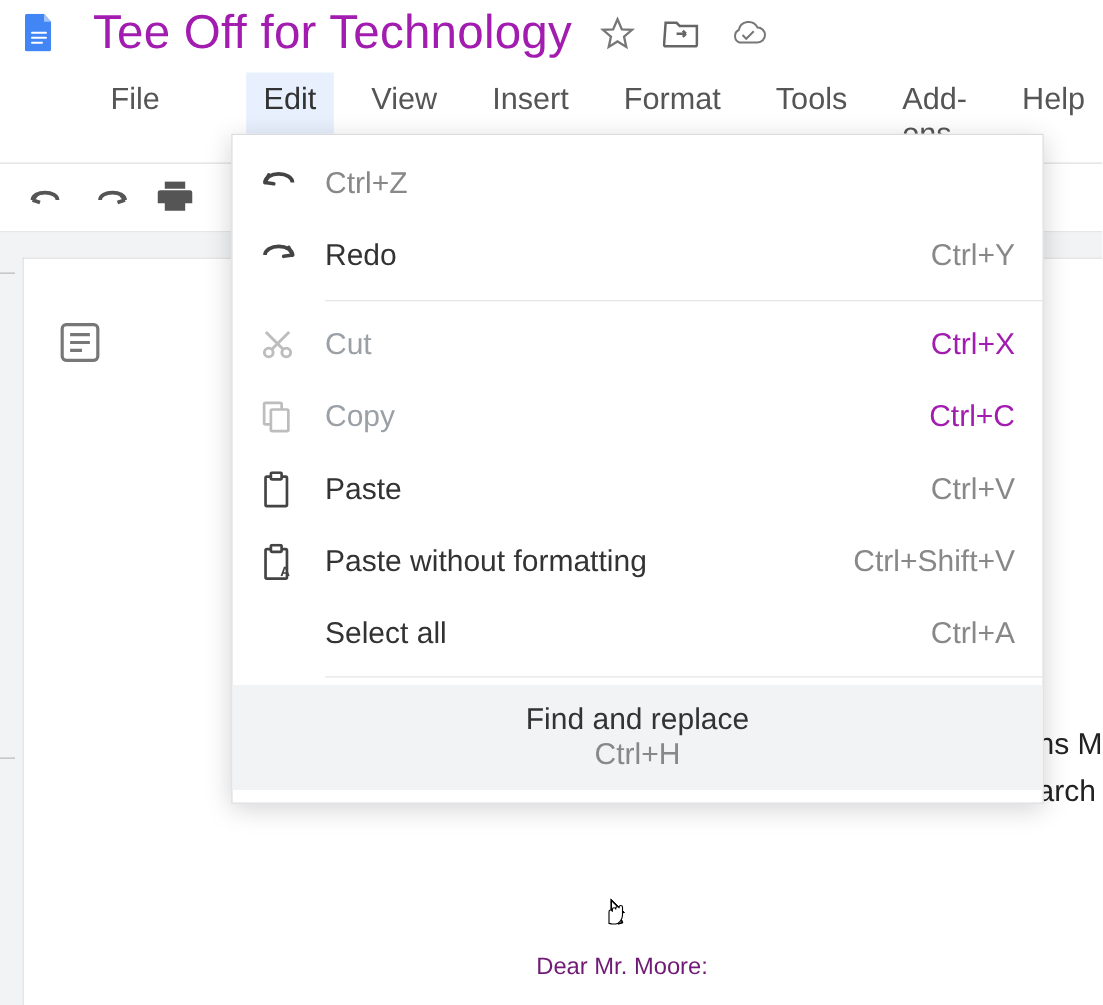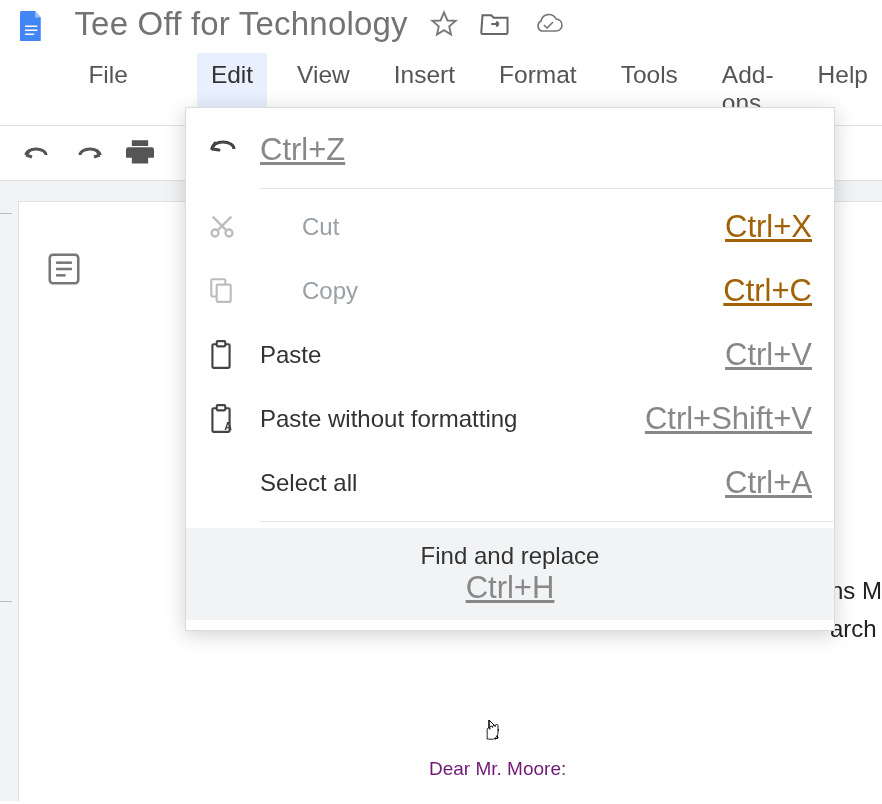--- a/index.html
+++ b/index.html
@@ -22,23 +22,23 @@
       margin-right: 32px;
       margin-top: 6px;
     }
     .title-block { flex: 1; }
     .title-row {
       display: flex;
       align-items: center;
       gap: 22px;
     }
     .doc-title {
-      font-size: 33px;
+      font-size: 38px;
       font-weight: 400;
-      color: #737373;
+      color: #a21caf;
       letter-spacing: 0.2px;
     }
     .title-icons { display: flex; gap: 22px; align-items: center; }
     .title-ic svg { display:block; }
     .menubar {
       display: flex;
       gap: 16px;
       margin-top: 10px;
       font-size: 24.5px;
       color: #555;
@@ -118,27 +118,27 @@
       z-index: 50;
     }
     .dd-item {
       display: flex;
       align-items: center;
       padding: 14px 22px 14px 22px;
       font-size: 24px;
       color: #333;
       cursor: pointer;
     }
-    .dd-item.disabled { color: #9aa0a6; cursor: default; gap: 42px; }
+    .dd-item.disabled { color: #9aa0a6; cursor: default; }
     .dd-item.hover { background: #f1f3f4; flex-direction: column; }
     .dd-ic { width: 30px; height: 30px; margin-right: 22px; flex-shrink:0;}
     .dd-ic svg{display:block;}
     .dd-label { flex: 1; }
-    .dd-shortcut { color: #888; font-size: 31px; text-decoration: underline; }
-    .dd-item.disabled .dd-shortcut { color: #a16207; }
+    .dd-shortcut { color: #888; font-size: 24px; }
+    .dd-item.disabled .dd-shortcut { color: #a21caf; }
     .dd-sep { border: none; border-top: 1px solid #e5e5e5; margin: 6px 0 6px 74px; }
     .dd-spacer { width: 52px; }
     .cursor {
       position:absolute;
       left:480px;
       top:718px;
       z-index:60;
     }
     .cursor svg{display:block;}
     .tick { position:absolute; left:0; width:12px; border-top:1px solid #bbb; }
@@ -241,20 +241,30 @@
   <div class="dd-item">
     <span class="dd-ic">
       <svg width="30" height="22" viewBox="0 0 30 22">
           <path d="M4 14 a11 7 0 0 1 22 0" fill="none" stroke="#444" stroke-width="3"></path>
           <path d="M4 14 l3 -6 m-3 6 l7 1" stroke="#444" stroke-width="3" fill="none" stroke-linecap="round"></path>
         </svg>
     </span>
     <span class="dd-shortcut">Ctrl+Z</span>
   </div>
 
+  <div class="dd-item">
+    <span class="dd-ic">
+      <svg width="30" height="22" viewBox="0 0 30 22">
+          <path d="M26 14 a11 7 0 0 0 -22 0" fill="none" stroke="#444" stroke-width="3"></path>
+          <path d="M26 14 l-3 -6 m3 6 l-7 1" stroke="#444" stroke-width="3" fill="none" stroke-linecap="round"></path>
+        </svg>
+    </span>
+    <span class="dd-label">Redo</span>
+    <span class="dd-shortcut">Ctrl+Y</span>
+  </div>
 
   <hr class="dd-sep">
 
   <div class="dd-item disabled">
     <span class="dd-ic">
       <svg width="28" height="28" viewBox="0 0 24 24" fill="none" stroke="#bdbdbd" stroke-width="2">
           <circle cx="6" cy="18" r="3"></circle>
           <circle cx="18" cy="18" r="3"></circle>
           <line x1="8" y1="16" x2="20" y2="4"></line>
           <line x1="16" y1="16" x2="4" y2="4"></line>

